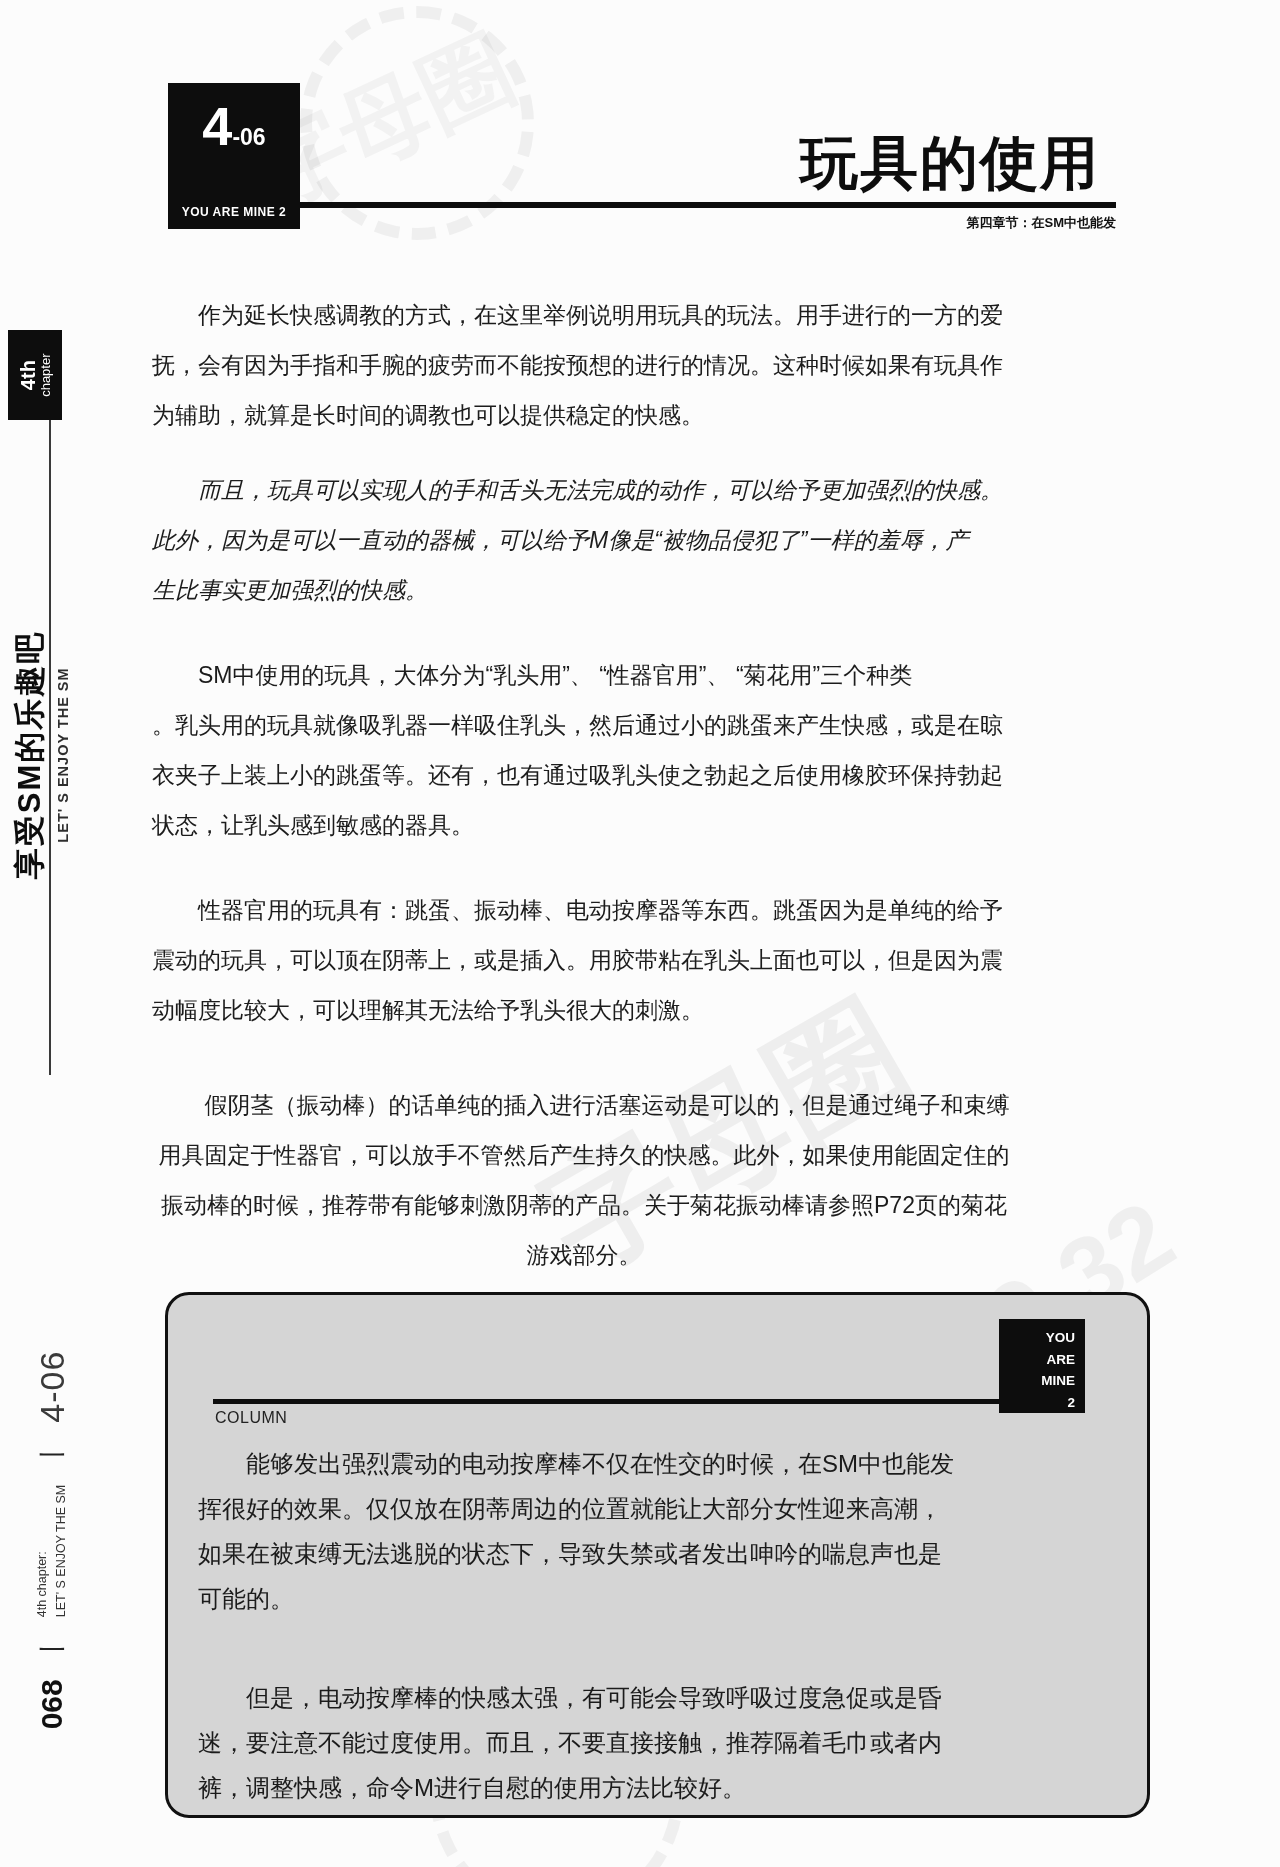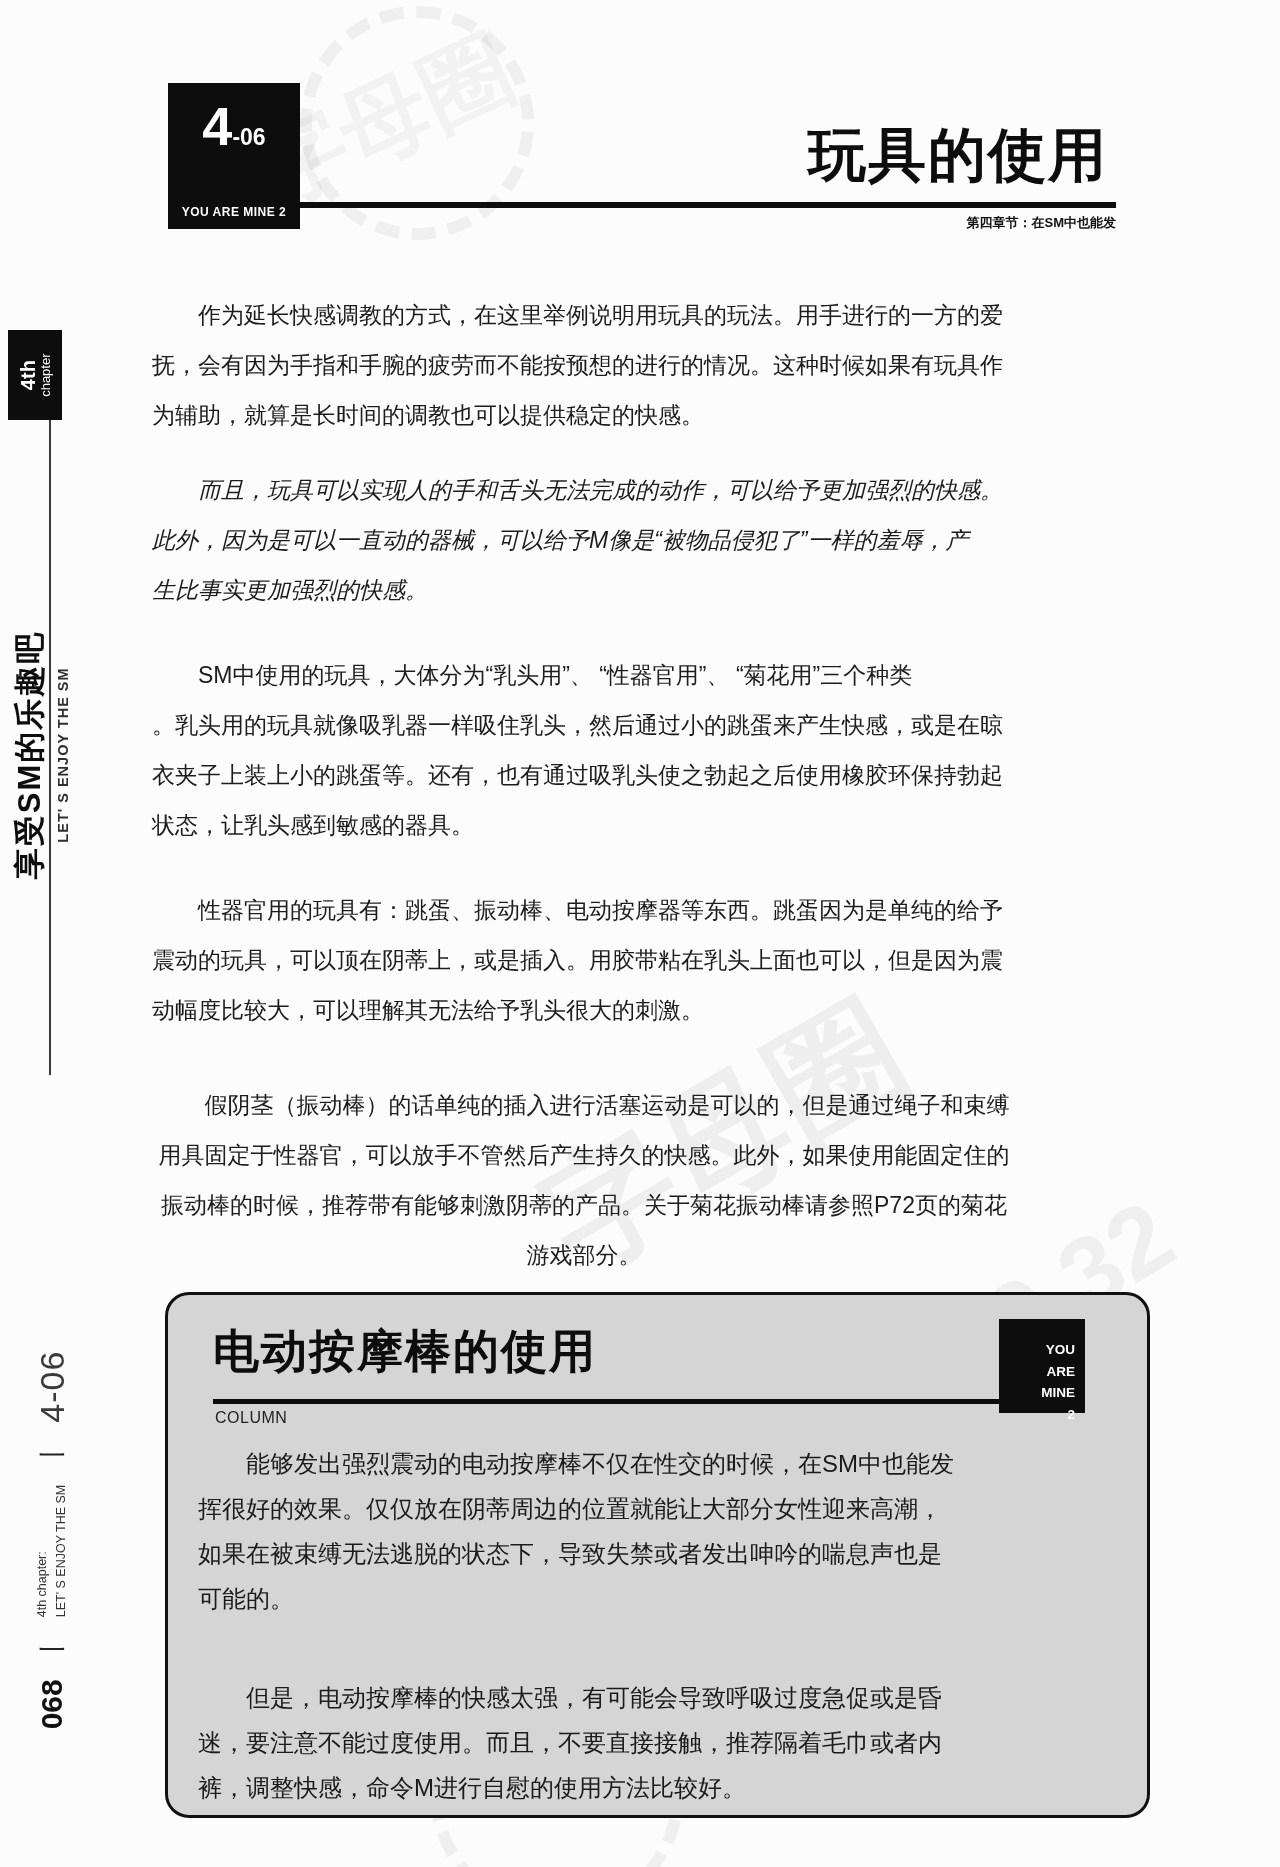--- a/index.html
+++ b/index.html
@@ -17,21 +17,21 @@
   
   .chapter-box{
     left:168px;top:83px;width:132px;height:146px;background:#0d0d0d;color:#fff;
     display:flex;flex-direction:column;align-items:center;
   }
   .code-row{display:flex;align-items:baseline;margin-top:16px;}
   .code-big{font-size:54px;font-weight:bold;line-height:1;}
   .code-small{font-size:23px;font-weight:bold;line-height:1;}
   .series{margin-top:auto;margin-bottom:10px;font-size:12px;font-weight:bold;letter-spacing:.5px;}
   .page-title{
-    right:164px;top:118px;margin:8px;font-size:58px;font-weight:bold;color:#0d0d0d;
+    right:164px;top:118px;margin:16px;font-size:58px;font-weight:bold;color:#0d0d0d;
     letter-spacing:2px;line-height:1;white-space:nowrap;
   }
   .header-rule{left:298px;top:202px;width:818px;height:6px;background:#0d0d0d;}
   .header-subtitle{right:164px;top:214px;font-size:13px;font-weight:bold;color:#111;white-space:nowrap;}
   
   .side-tab{
     left:8px;top:330px;width:54px;height:90px;background:#0d0d0d;color:#fff;
     display:flex;align-items:center;justify-content:center;
   }
   .side-tab-inner{
@@ -63,21 +63,21 @@
   
   .column-box{
     left:165px;top:1292px;width:985px;height:526px;background:#d5d5d5;
     border:3.5px solid #111;border-radius:24px;box-sizing:border-box;
   }
   .column-title{position:absolute;left:45px;top:26px;margin:0;font-size:46px;font-weight:bold;color:#0d0d0d;letter-spacing:2px;white-space:nowrap;}
   .column-underline{position:absolute;left:45px;top:104px;width:788px;height:5px;background:#0d0d0d;}
   .column-label{position:absolute;left:47px;top:114px;font-size:16px;color:#222;letter-spacing:.5px;}
   .column-badge{
     position:absolute;right:62px;top:24px;width:86px;height:94px;background:#0d0d0d;color:#fff;
-    box-sizing:border-box;padding:20px 10px;text-align:right;font-size:13.5px;font-weight:bold;
+    box-sizing:border-box;padding:8px 10px;text-align:right;font-size:13.5px;font-weight:bold;
     line-height:1.6;white-space:pre;
   }
   .column-para{
     position:absolute;left:30px;width:780px;margin:0;font-size:24px;line-height:45px;
     color:#1b1b1b;white-space:pre;text-indent:2em;
   }
   .column-para-1{top:146px;}
   .column-para-2{top:380px;}
 </style>
 </head>
@@ -132,21 +132,20 @@
 状态，让乳头感到敏感的器具。</p>
 <p class="abs z1 para" style="top:885px;">性器官用的玩具有：跳蛋、振动棒、电动按摩器等东西。跳蛋因为是单纯的给予
 震动的玩具，可以顶在阴蒂上，或是插入。用胶带粘在乳头上面也可以，但是因为震
 动幅度比较大，可以理解其无法给予乳头很大的刺激。</p>
 <p class="abs z1 para" style="top:1080px;text-align:center;">假阴茎（振动棒）的话单纯的插入进行活塞运动是可以的，但是通过绳子和束缚
 用具固定于性器官，可以放手不管然后产生持久的快感。此外，如果使用能固定住的
 振动棒的时候，推荐带有能够刺激阴蒂的产品。关于菊花振动棒请参照P72页的菊花
 游戏部分。</p>
 
 <div class="abs z1 column-box">
-  <h2 class="column-title">电动按摩棒的使用</h2>
   <div class="column-underline"></div>
   <div class="column-label">COLUMN</div>
   <div class="column-badge">YOU
 ARE
 MINE
 2</div>
   <p class="column-para column-para-2">但是，电动按摩棒的快感太强，有可能会导致呼吸过度急促或是昏
 迷，要注意不能过度使用。而且，不要直接接触，推荐隔着毛巾或者内
 裤，调整快感，命令M进行自慰的使用方法比较好。</p>
   <p class="column-para column-para-1">能够发出强烈震动的电动按摩棒不仅在性交的时候，在SM中也能发

